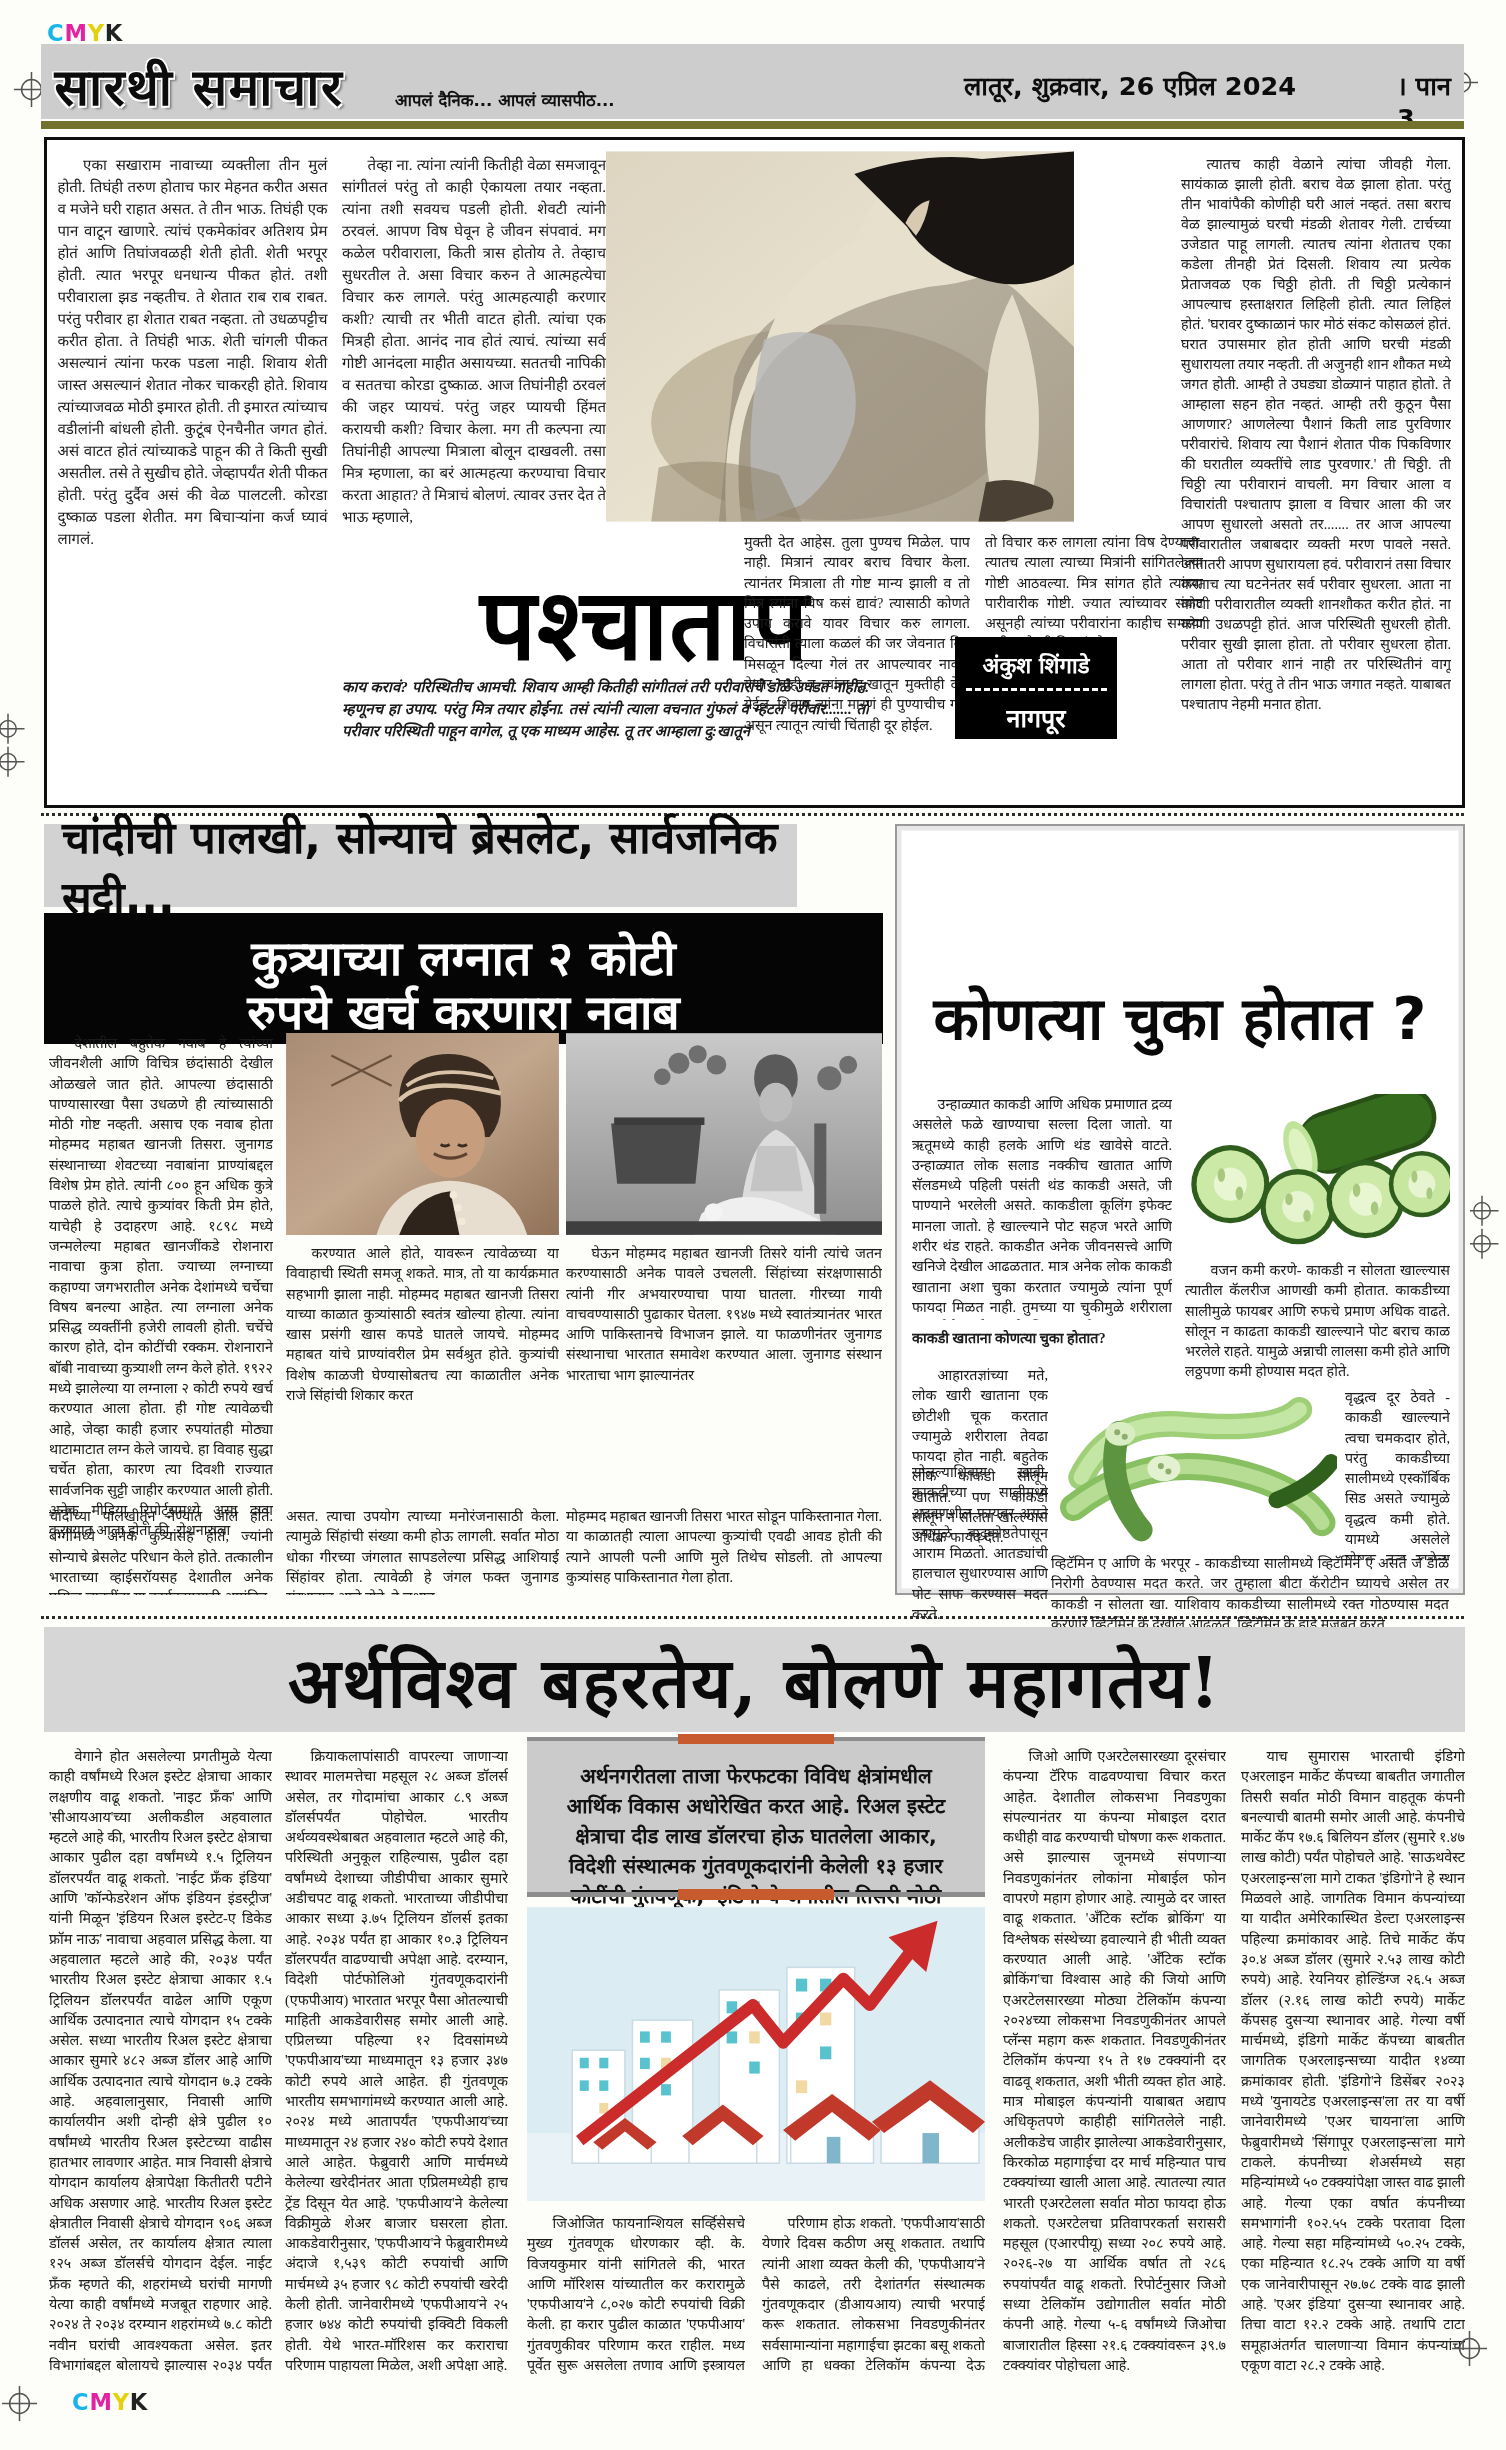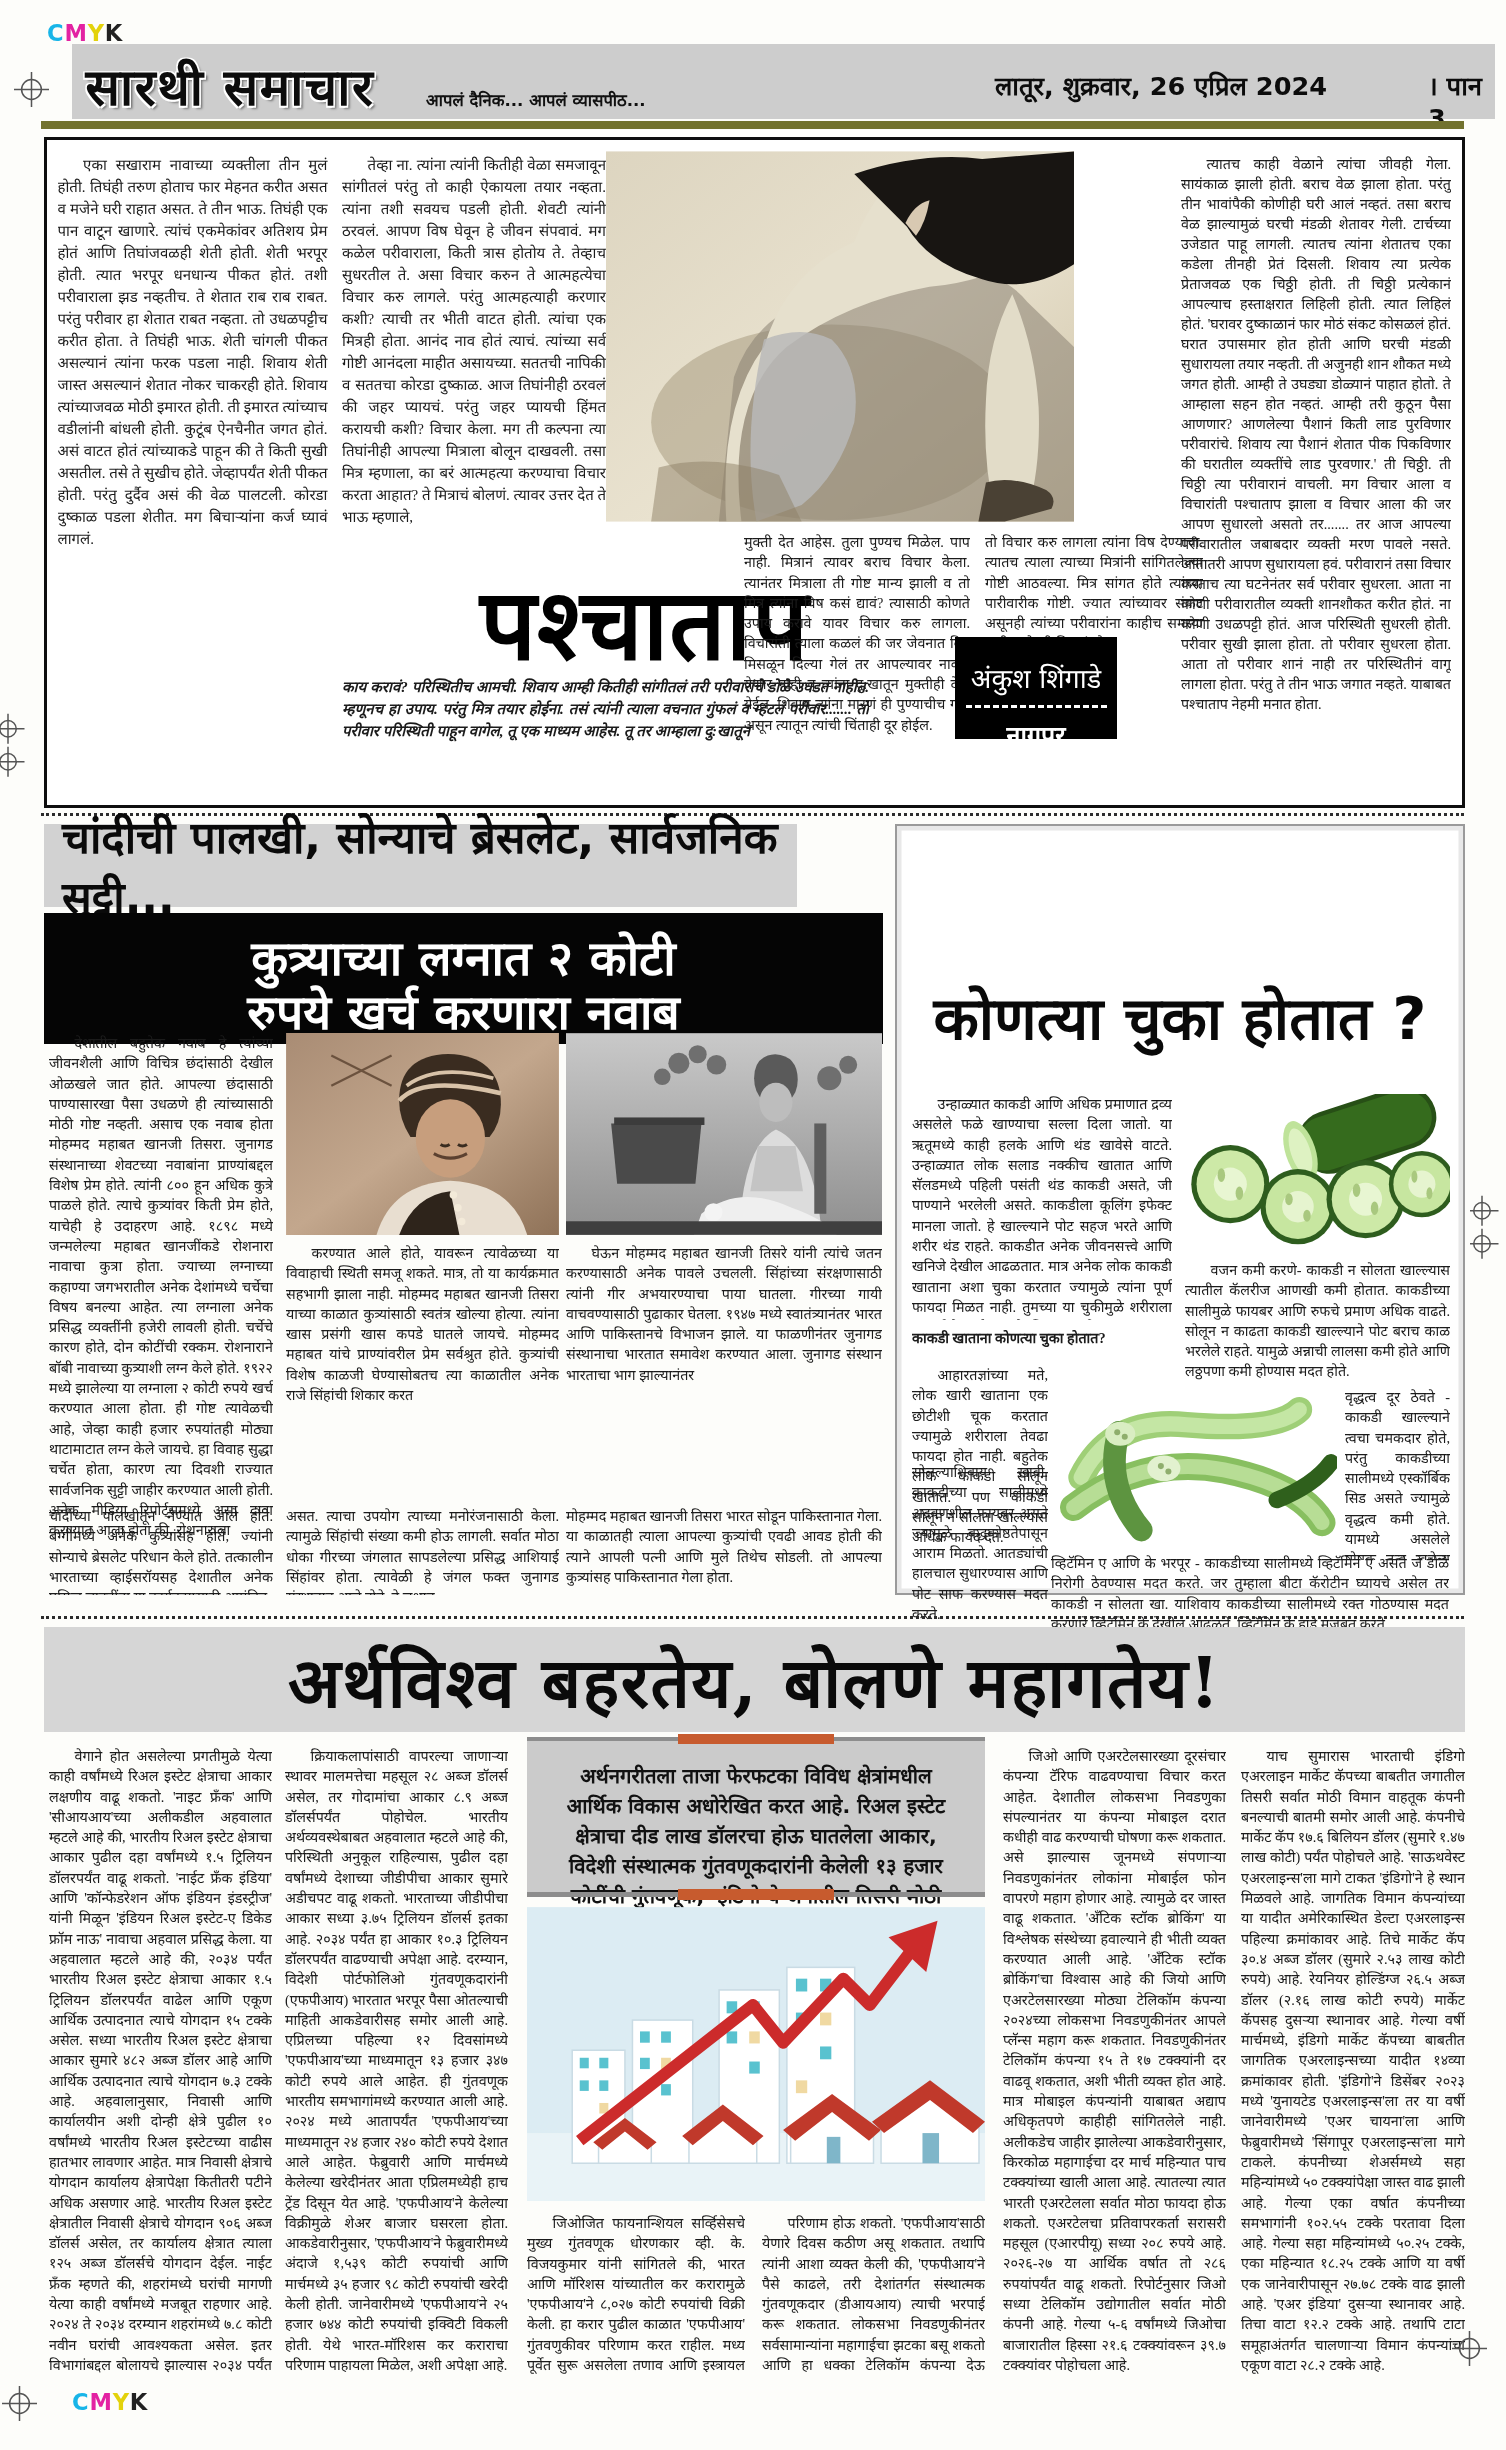--- a/index.html
+++ b/index.html
@@ -15,21 +15,21 @@
                   font-size:51px;letter-spacing:1.5px;color:#0c0c0c;
                   text-shadow:1.5px 1.5px 0 #fff,-1.5px -1.5px 0 #fff,1.5px -1.5px 0 #fff,-1.5px 1.5px 0 #fff,3px 3px 2.3px rgba(0,0,0,.45);}
   .masthead-tagline{font-family:"DejaVu Sans",sans-serif;font-weight:bold;font-size:16.6px;color:#111;}
   .masthead-date{font-family:"DejaVu Sans",sans-serif;font-weight:900;font-size:25.6px;color:#0c0c0c;}
   .olive-rule{background:#72722e;}
   .article-box{border:3.8px solid #0e0e0e;background:#fff;}
   .lead-title{font-family:"DejaVu Sans","Liberation Sans",sans-serif;font-weight:900;
               font-size:99px;color:#000;letter-spacing:0.8px;}
   .author-box{background:#000;color:#fff;text-align:center;
               font-family:"DejaVu Sans",sans-serif;}
-  .author-name{font-size:27px;font-weight:400;padding-top:22px;}
+  .author-name{font-size:22px;font-weight:700;padding-top:12px;}
   .author-sep{border-top:3px dashed #fff;margin:9px 10.5px;}
   .author-city{font-size:25px;font-weight:bold;}
   .dotted-rule{border-top:3px dotted #2c2c2c;}
   .kicker-bar{background:#d2d2d2;display:flex;align-items:center;}
   .kicker-text{font-family:"DejaVu Sans",sans-serif;font-weight:900;font-size:44px;color:#0a0a0a;padding-left:18px;}
   .black-headline{background:#050505;color:#fff;text-align:center;
                   font-family:"DejaVu Sans",sans-serif;font-weight:900;}
   .black-headline .l{font-size:48px;line-height:54px;}
   .cuke-box{border:2.3px solid #9a9a9a;background:#fff;box-shadow:0 0 0 4.5px #e8e8e8 inset;}
   .cuke-headline{font-family:"DejaVu Sans",sans-serif;font-weight:900;color:#090909;
@@ -74,21 +74,21 @@
   </svg>
   <svg class="abs" style="left:1470px;top:1194px;" width="30" height="68" viewBox="0 0 40 90">
     <circle cx="16" cy="22" r="11" fill="none" stroke="#555" stroke-width="2"></circle>
       <line x1="-5" y1="22" x2="38" y2="22" stroke="#555" stroke-width="2"></line>
       <line x1="16" y1="2" x2="16" y2="42" stroke="#555" stroke-width="2"></line>
     <circle cx="16" cy="66" r="11" fill="none" stroke="#555" stroke-width="2"></circle>
       <line x1="-5" y1="66" x2="38" y2="66" stroke="#555" stroke-width="2"></line>
       <line x1="16" y1="46" x2="16" y2="86" stroke="#555" stroke-width="2"></line>
   </svg>
 
-  <div class="abs masthead-band" style="left:41px;top:44px;width:1423px;height:75px;margin-left:31px;">
+  <div class="abs masthead-band" style="left:41px;top:44px;width:1423px;height:75px;">
     <span class="abs masthead-title" style="left:13.6px;top:6px;">सारथी समाचार</span>
     <span class="abs masthead-tagline" style="left:354px;top:44px;">आपलं दैनिक... आपलं व्यासपीठ...</span>
     <span class="abs masthead-date" style="left:923px;top:24px;">लातूर, शुक्रवार, 26 एप्रिल  2024</span>
     <span class="abs masthead-date" style="left:1356px;top:24px;">। पान 3</span>
   </div>
   <div class="abs olive-rule" style="left:41px;top:121px;width:1423px;height:8.3px;"></div>
 
   <div class="abs article-box" style="left:44px;top:137px;width:1415px;height:665px;">
     <div class="abs body-text indent" style="left:10.5px;top:13.6px;width:270px;height:640px;">एका सखाराम नावाच्या व्यक्तीला तीन मुलं होती. तिघंही तरुण होताच फार मेहनत करीत असत व मजेने घरी राहात असत. ते तीन भाऊ. तिघंही एक पान वाटून खाणारे. त्यांचं एकमेकांवर अतिशय प्रेम होतं आणि तिघांजवळही शेती होती. शेती भरपूर होती. त्यात भरपूर धनधान्य पीकत होतं. तशी परीवाराला झड नव्हतीच. ते शेतात राब राब राबत. परंतु परीवार हा शेतात राबत नव्हता. तो उधळपट्टीच करीत होता. ते तिघंही भाऊ. शेती चांगली पीकत असल्यानं त्यांना फरक पडला नाही. शिवाय शेती जास्त असल्यानं शेतात नोकर चाकरही होते. शिवाय त्यांच्याजवळ मोठी इमारत होती. ती इमारत त्यांच्याच वडीलांनी बांधली होती. कुटूंब ऐनचैनीत जगत होतं. असं वाटत होतं त्यांच्याकडे पाहून की ते किती सुखी असतील. तसे ते सुखीच होते. जेव्हापर्यंत शेती पीकत होती. परंतु दुर्दैव असं की वेळ पालटली. कोरडा दुष्काळ पडला शेतीत. मग बिचाऱ्यांना कर्ज घ्यावं लागलं.</div>
     <div class="abs body-text indent" style="left:295px;top:13.6px;width:264px;height:410px;">तेव्हा ना. त्यांना त्यांनी कितीही वेळा समजावून सांगीतलं परंतु तो काही ऐकायला तयार नव्हता. त्यांना तशी सवयच पडली होती. शेवटी त्यांनी ठरवलं. आपण विष घेवून हे जीवन संपवावं. मग कळेल परीवाराला, किती त्रास होतोय ते. तेव्हाच सुधरतील ते. असा विचार करुन ते आत्महत्येचा विचार करु लागले. परंतु आत्महत्याही करणार कशी? त्याची तर भीती वाटत होती. त्यांचा एक मित्रही होता. आनंद नाव होतं त्याचं. त्यांच्या सर्व गोष्टी आनंदला माहीत असायच्या. सततची नापिकी व सततचा कोरडा दुष्काळ. आज तिघांनीही ठरवलं की जहर प्यायचं. परंतु जहर प्यायची हिंमत करायची कशी? विचार केला. मग ती कल्पना त्या तिघांनीही आपल्या मित्राला बोलून दाखवली. तसा मित्र म्हणाला, का बरं आत्महत्या करण्याचा विचार करता आहात? ते मित्राचं बोलणं. त्यावर उत्तर देत ते भाऊ म्हणाले,</div>

